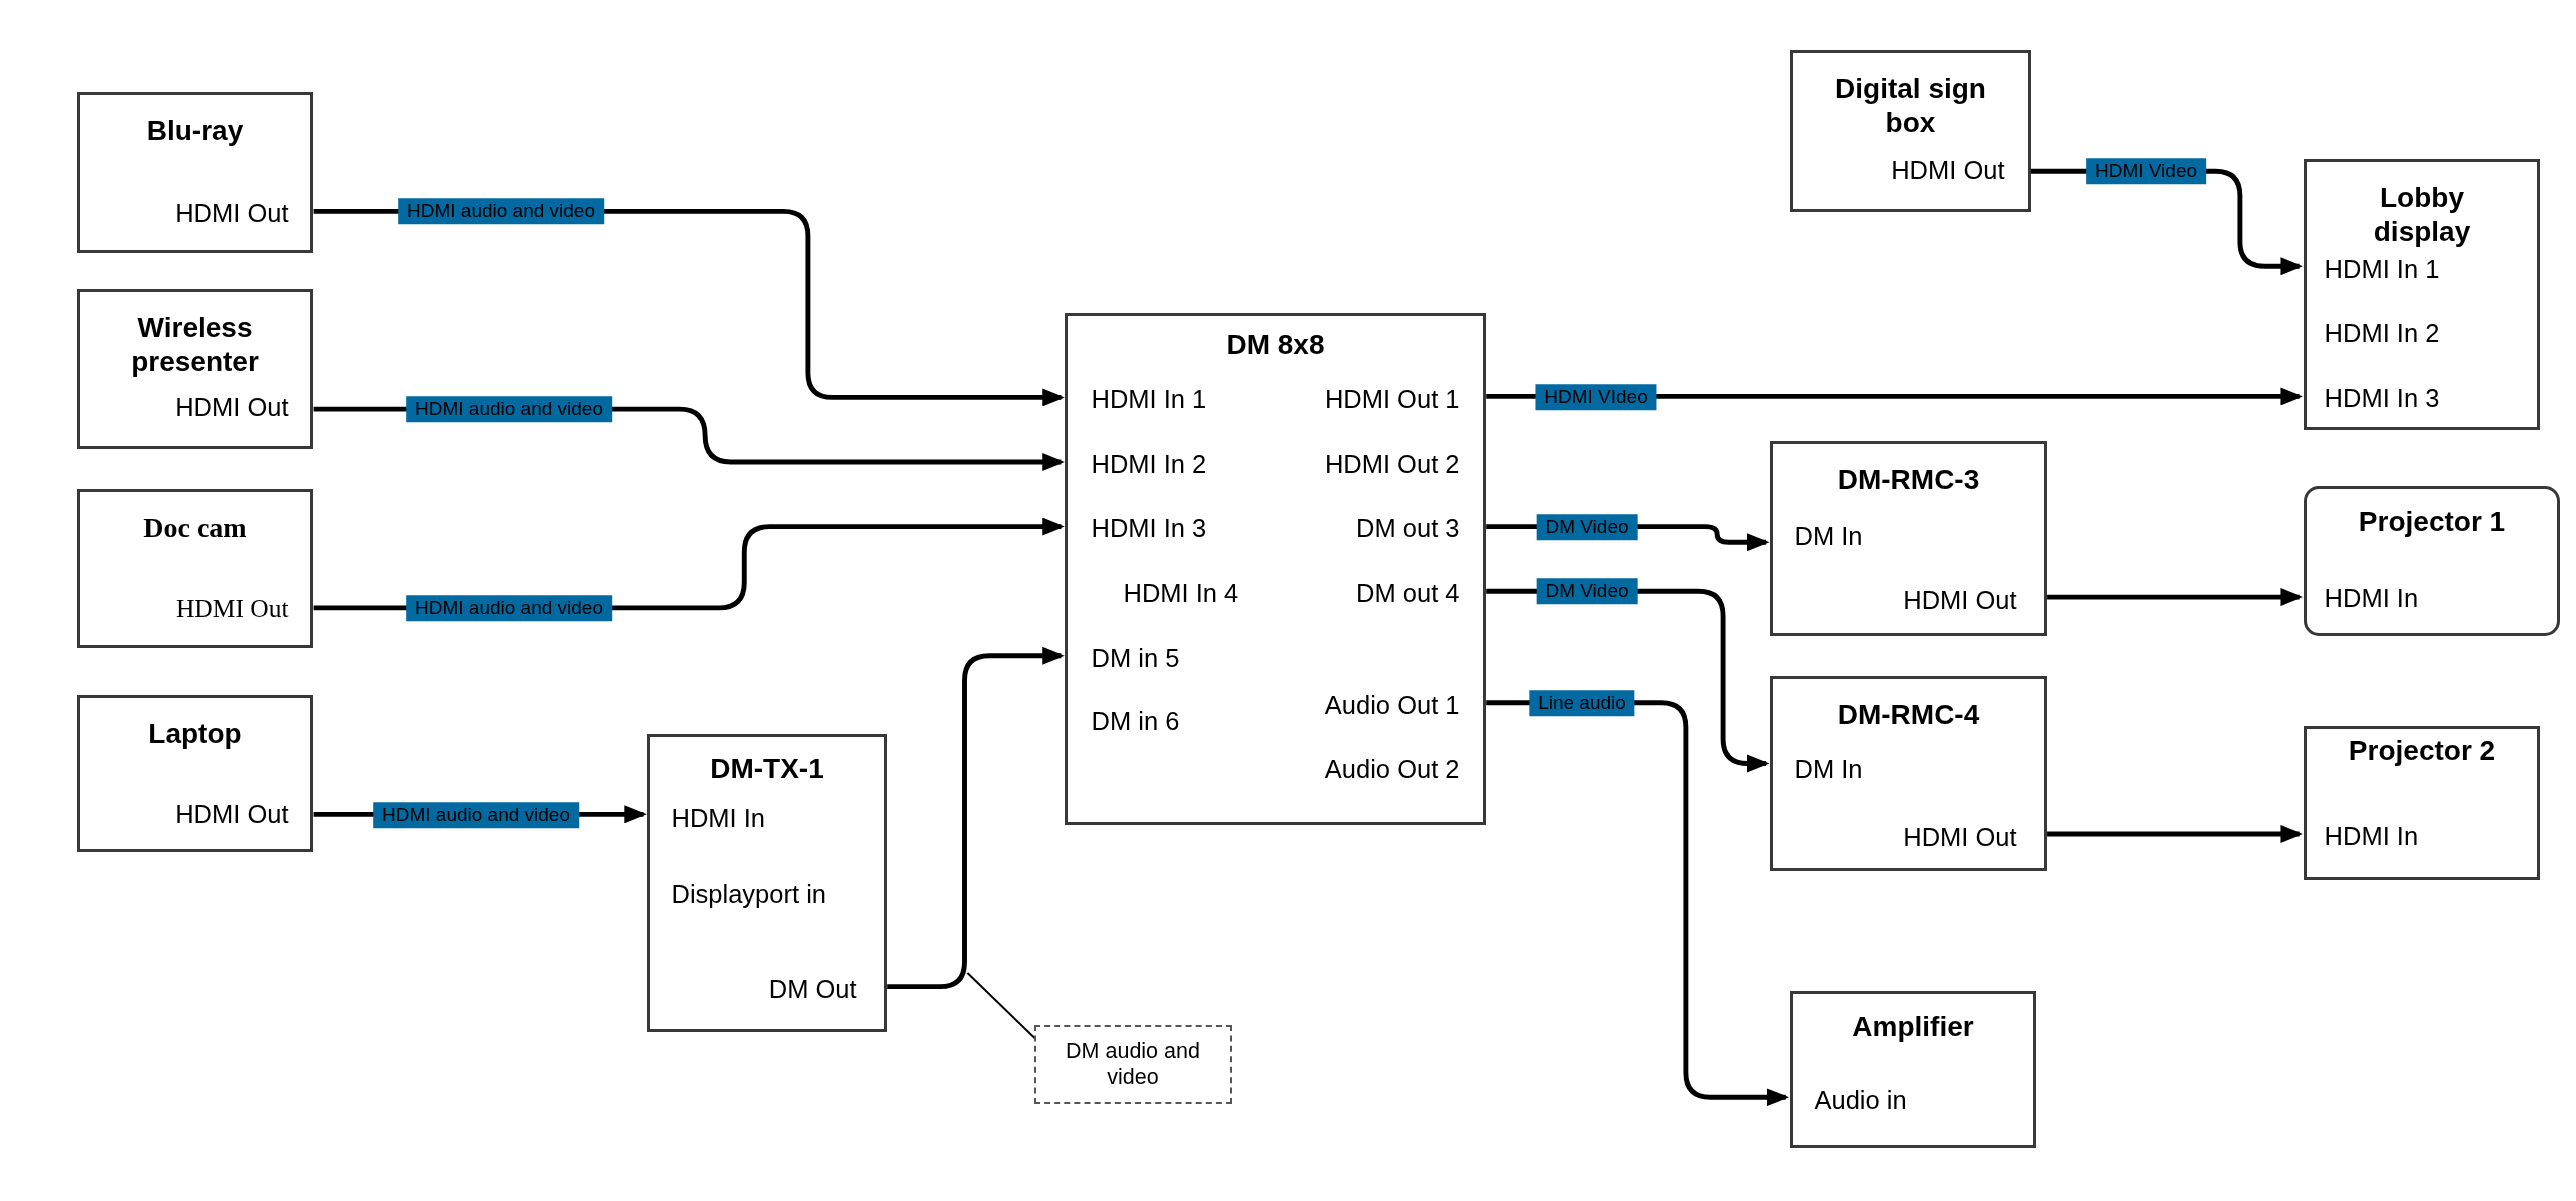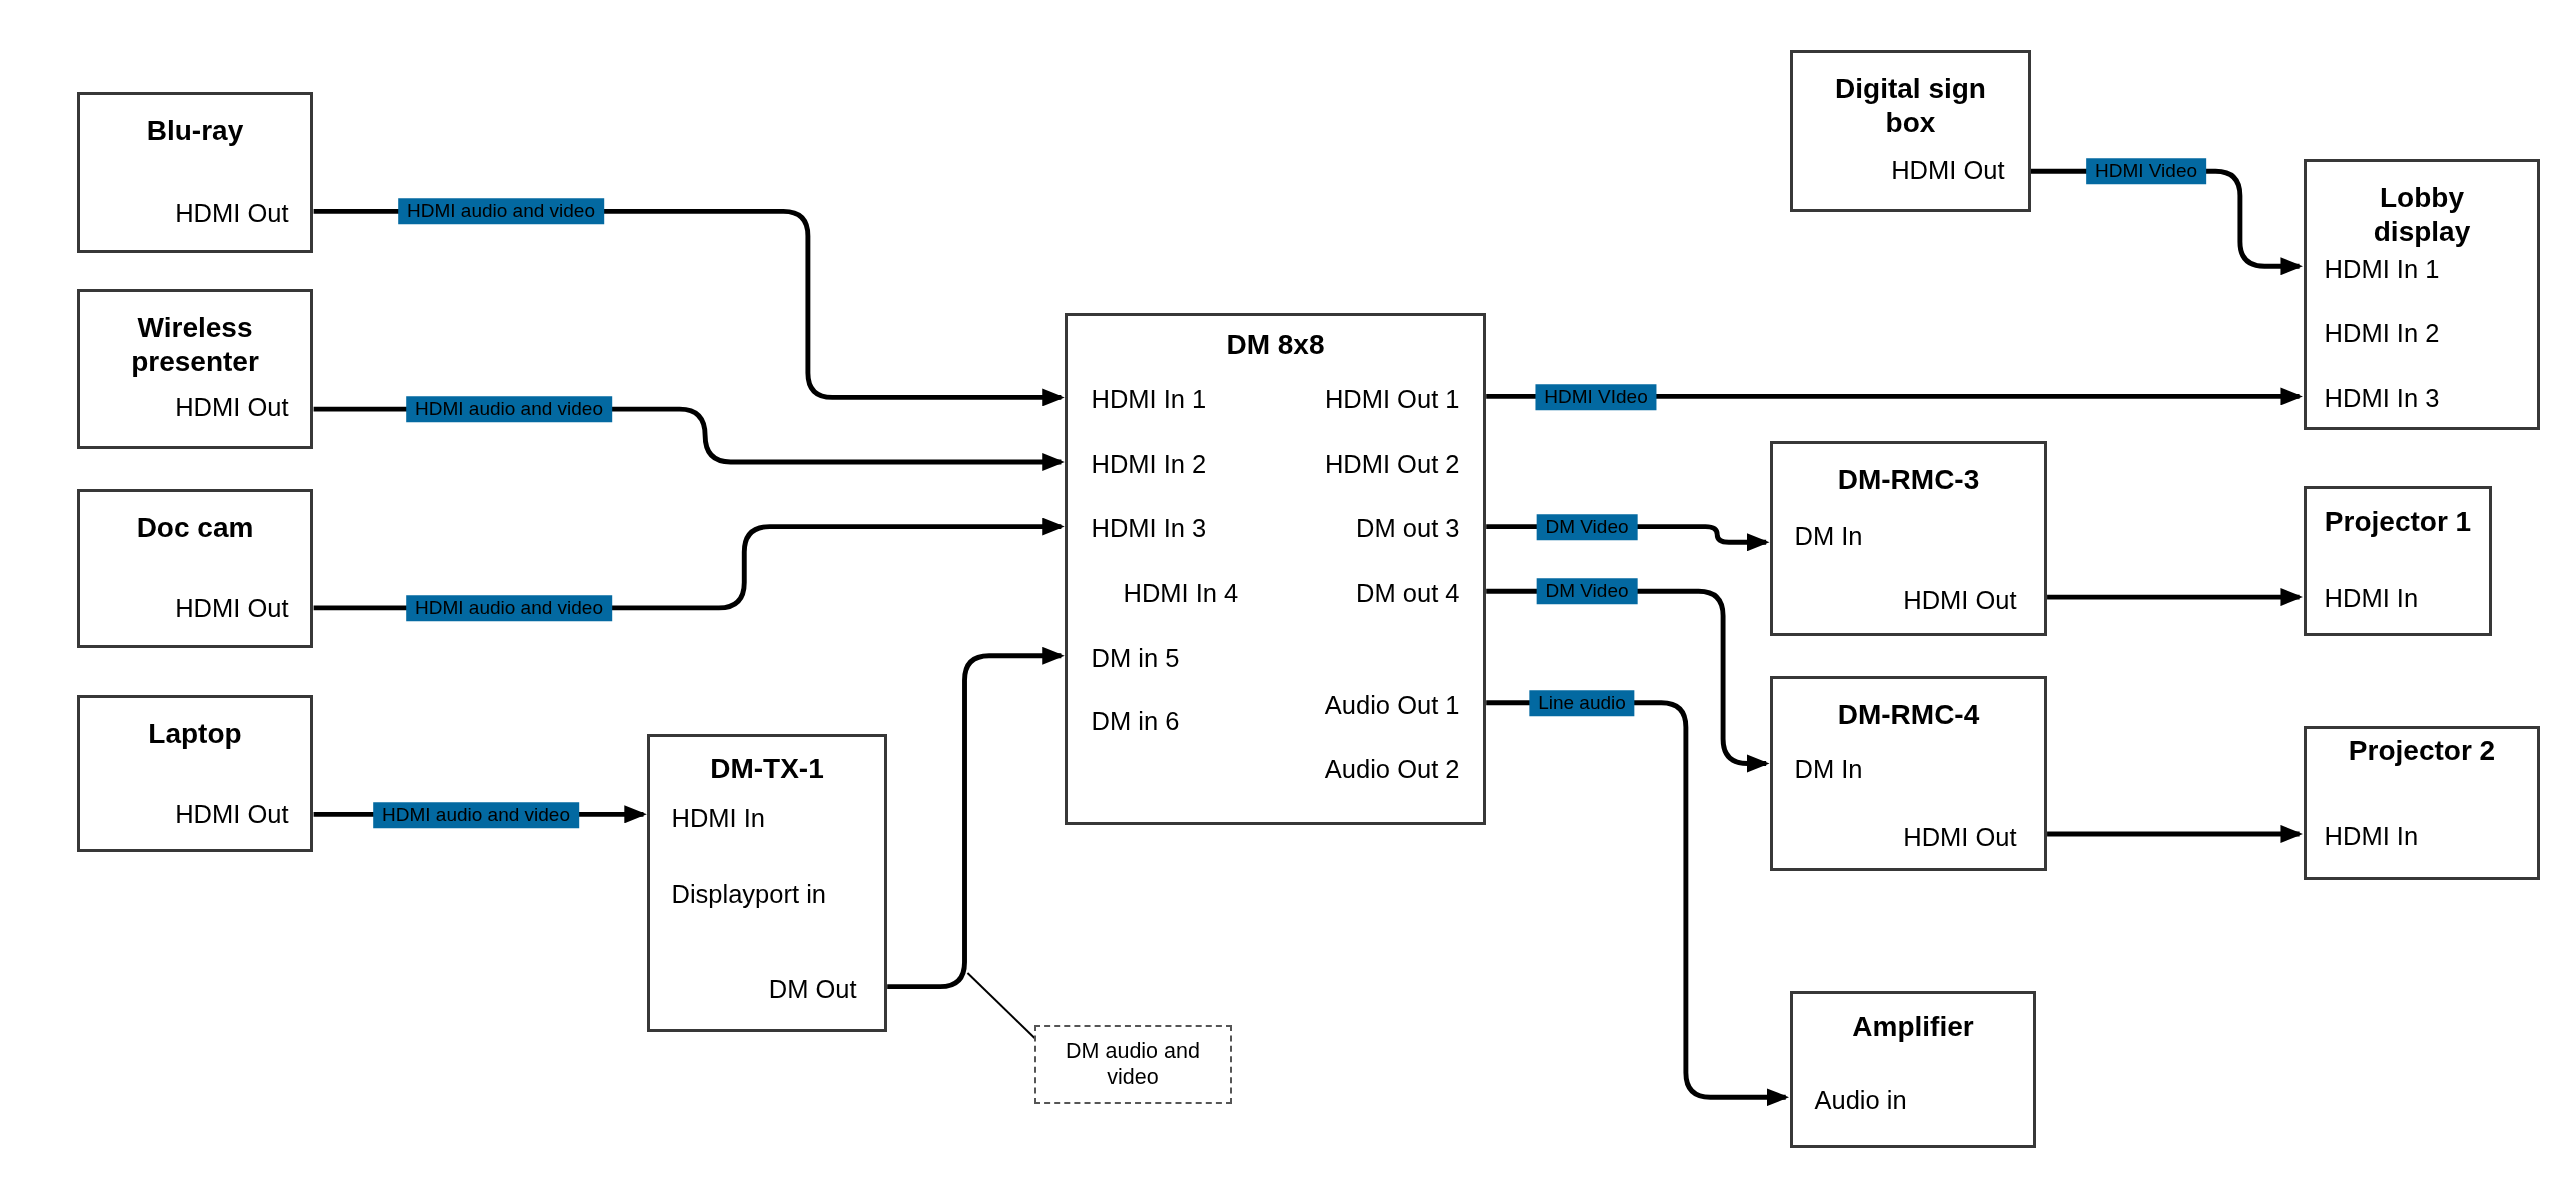--- a/index.html
+++ b/index.html
@@ -70,21 +70,21 @@
   </div>
 
   <div class="box" style="left:77px;top:289px;width:236px;height:160px;text-decoration:underline;">
     <div class="title" style="top:18.6px;">
       <div>Wireless</div>
       <div>presenter</div>
     </div>
     <div class="port pr" style="right:21.5px;top:116px;">HDMI Out</div>
   </div>
 
-  <div class="box" style="left:77px;top:489px;width:236px;height:159px;">
+  <div class="box" style="left:77px;top:489px;width:236px;height:159px;font-family:Liberation Serif, serif;">
     <div class="title" style="top:18.6px;">Doc cam</div>
     <div class="port pr" style="right:21.5px;top:117px;">HDMI Out</div>
   </div>
 
   <div class="box" style="left:77px;top:695px;width:236px;height:157px;">
     <div class="title" style="top:18.6px;">Laptop</div>
     <div class="port pr" style="right:21.5px;top:117px;">HDMI Out</div>
   </div>
 
   <div class="box" style="left:647px;top:734px;width:240px;height:298px;">
@@ -127,21 +127,21 @@
     <div class="port pl" style="left:17.6px;top:172px;">HDMI In 2</div>
     <div class="port pl" style="left:17.6px;top:237px;">HDMI In 3</div>
   </div>
 
   <div class="box" style="left:1770px;top:441px;width:277px;height:195px;">
     <div class="title" style="top:18.6px;">DM-RMC-3</div>
     <div class="port pl" style="left:21.5px;top:93px;">DM In</div>
     <div class="port pr" style="right:27.4px;top:157px;">HDMI Out</div>
   </div>
 
-  <div class="box" style="left:2304px;top:486px;width:188px;height:150px;">
+  <div class="box" style="left:2304px;top:486px;width:256px;height:150px;border-radius:15px;">
     <div class="title" style="top:15.7px;">Projector 1</div>
     <div class="port pl" style="left:17.6px;top:110px;">HDMI In</div>
   </div>
 
   <div class="box" style="left:1770px;top:676px;width:277px;height:195px;">
     <div class="title" style="top:18.6px;">DM-RMC-4</div>
     <div class="port pl" style="left:21.5px;top:91px;">DM In</div>
     <div class="port pr" style="right:27.4px;top:159px;">HDMI Out</div>
   </div>
 

